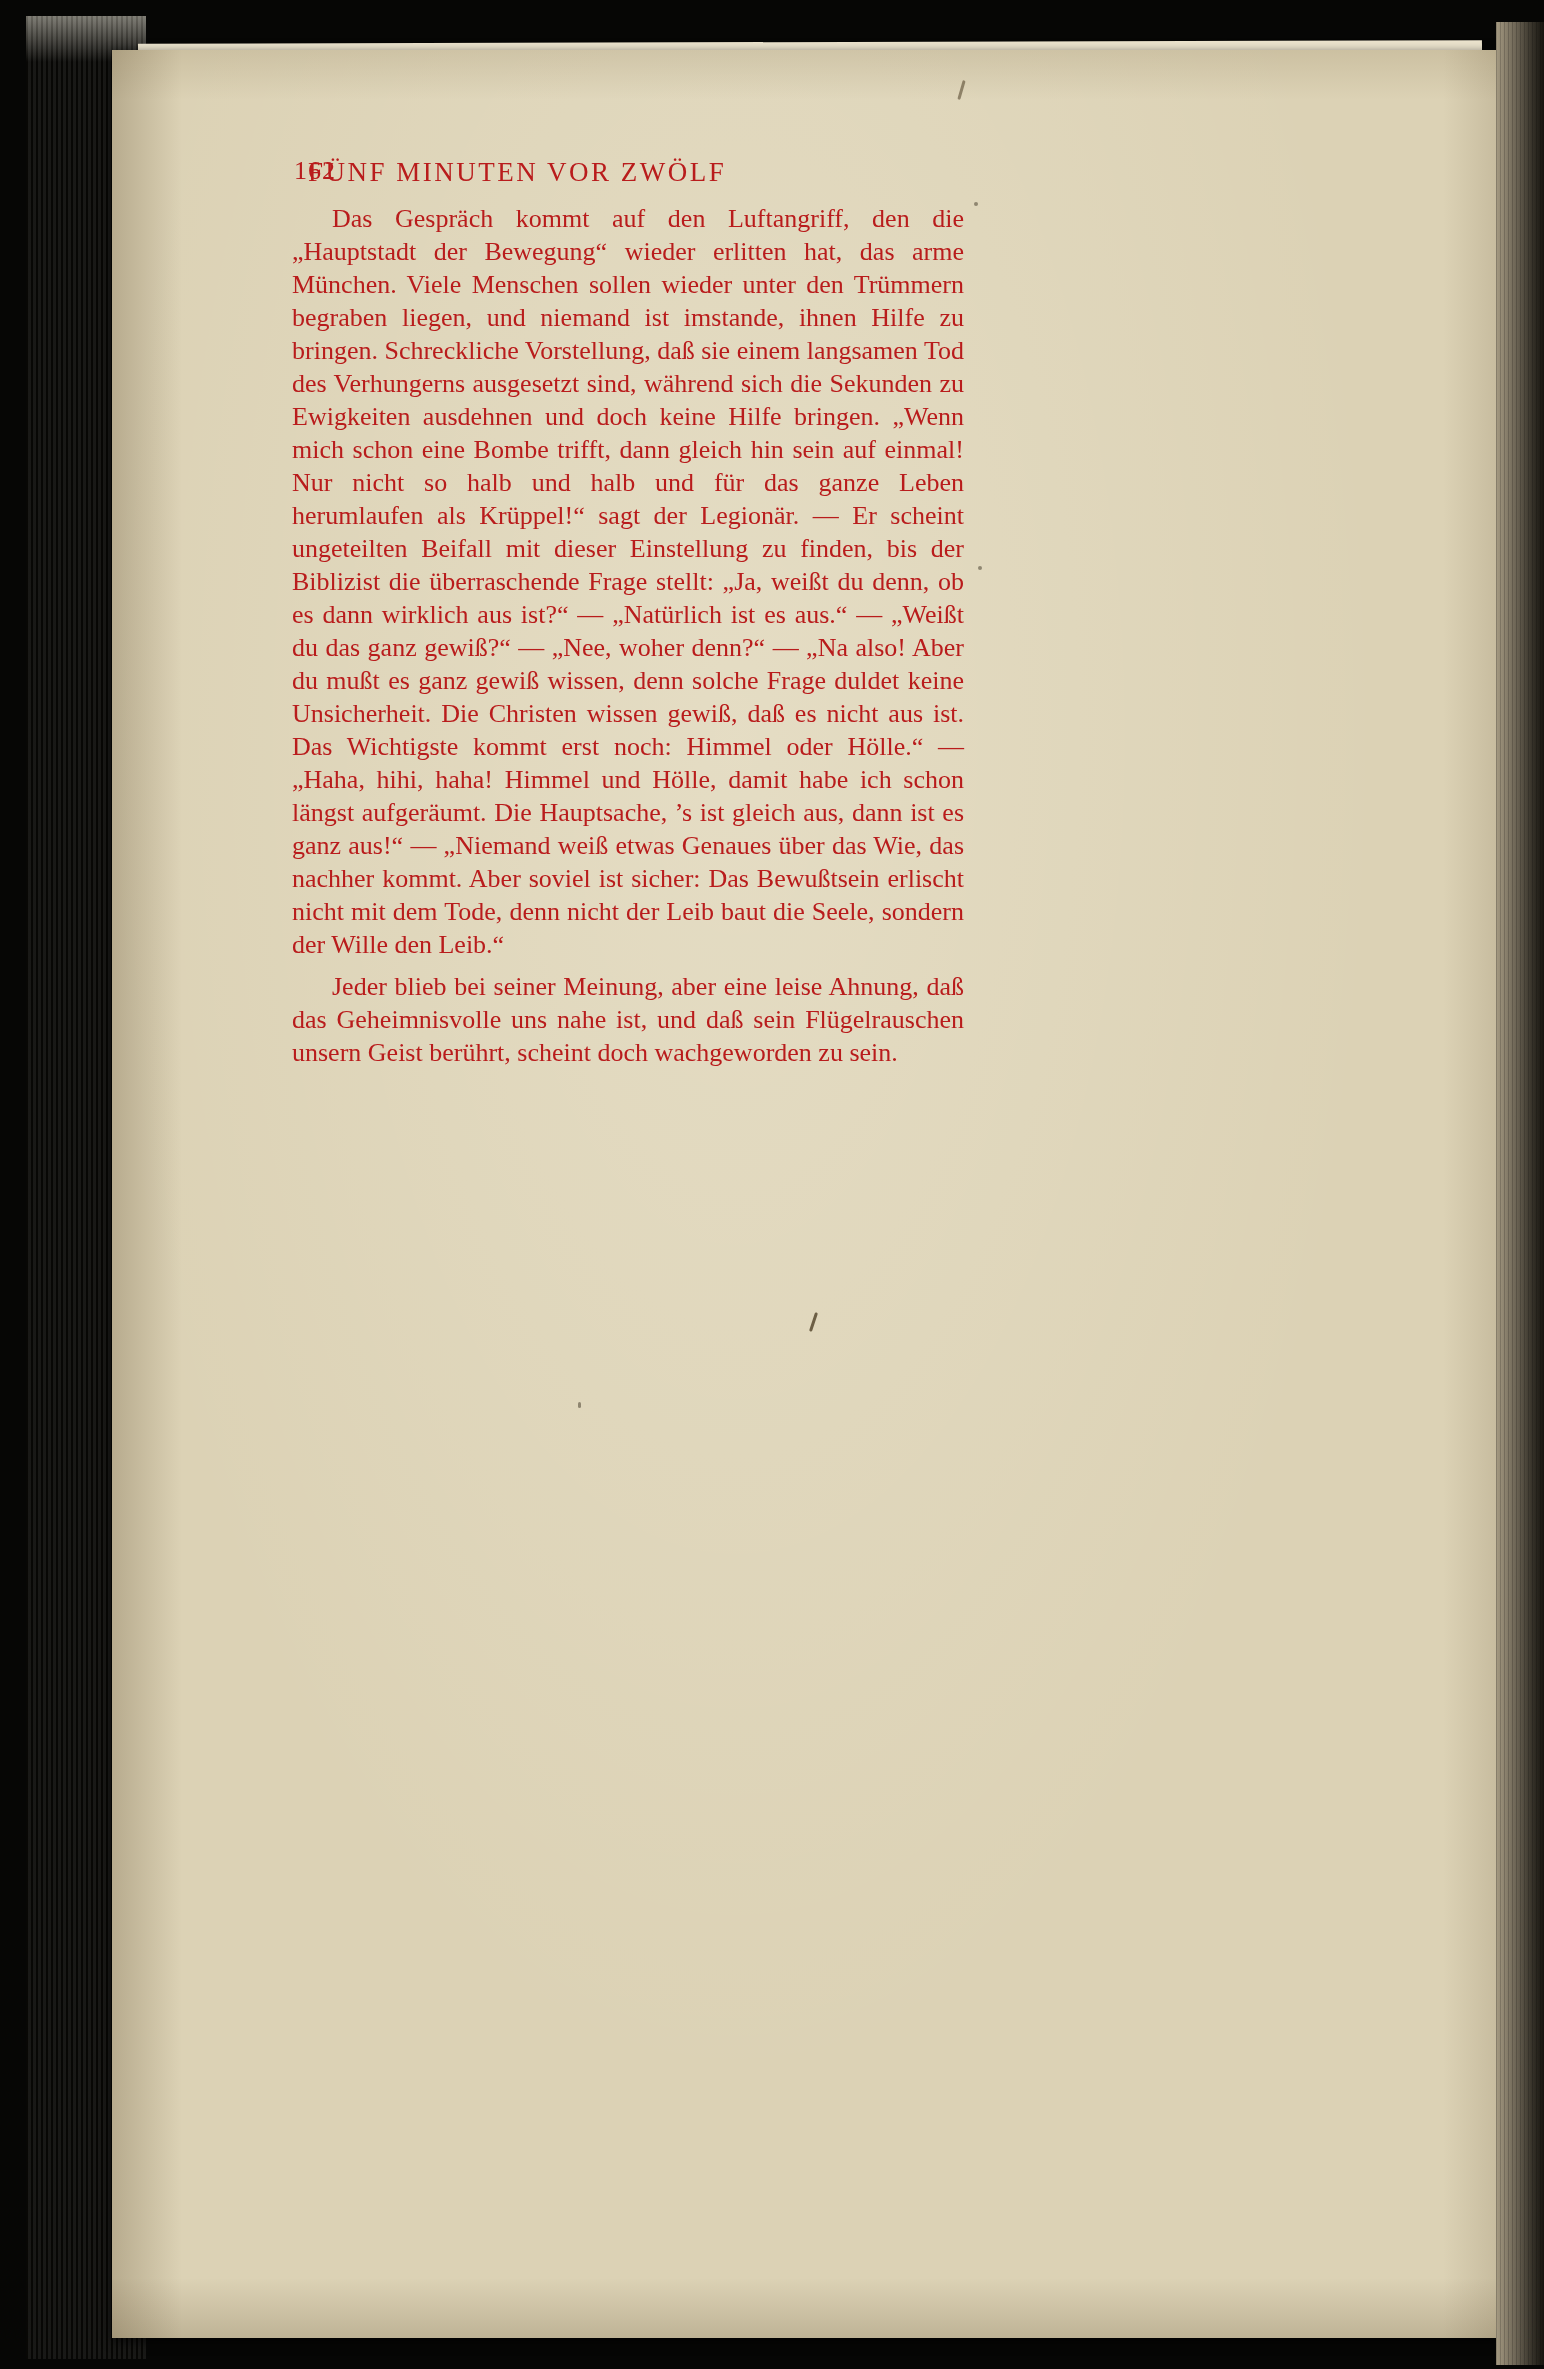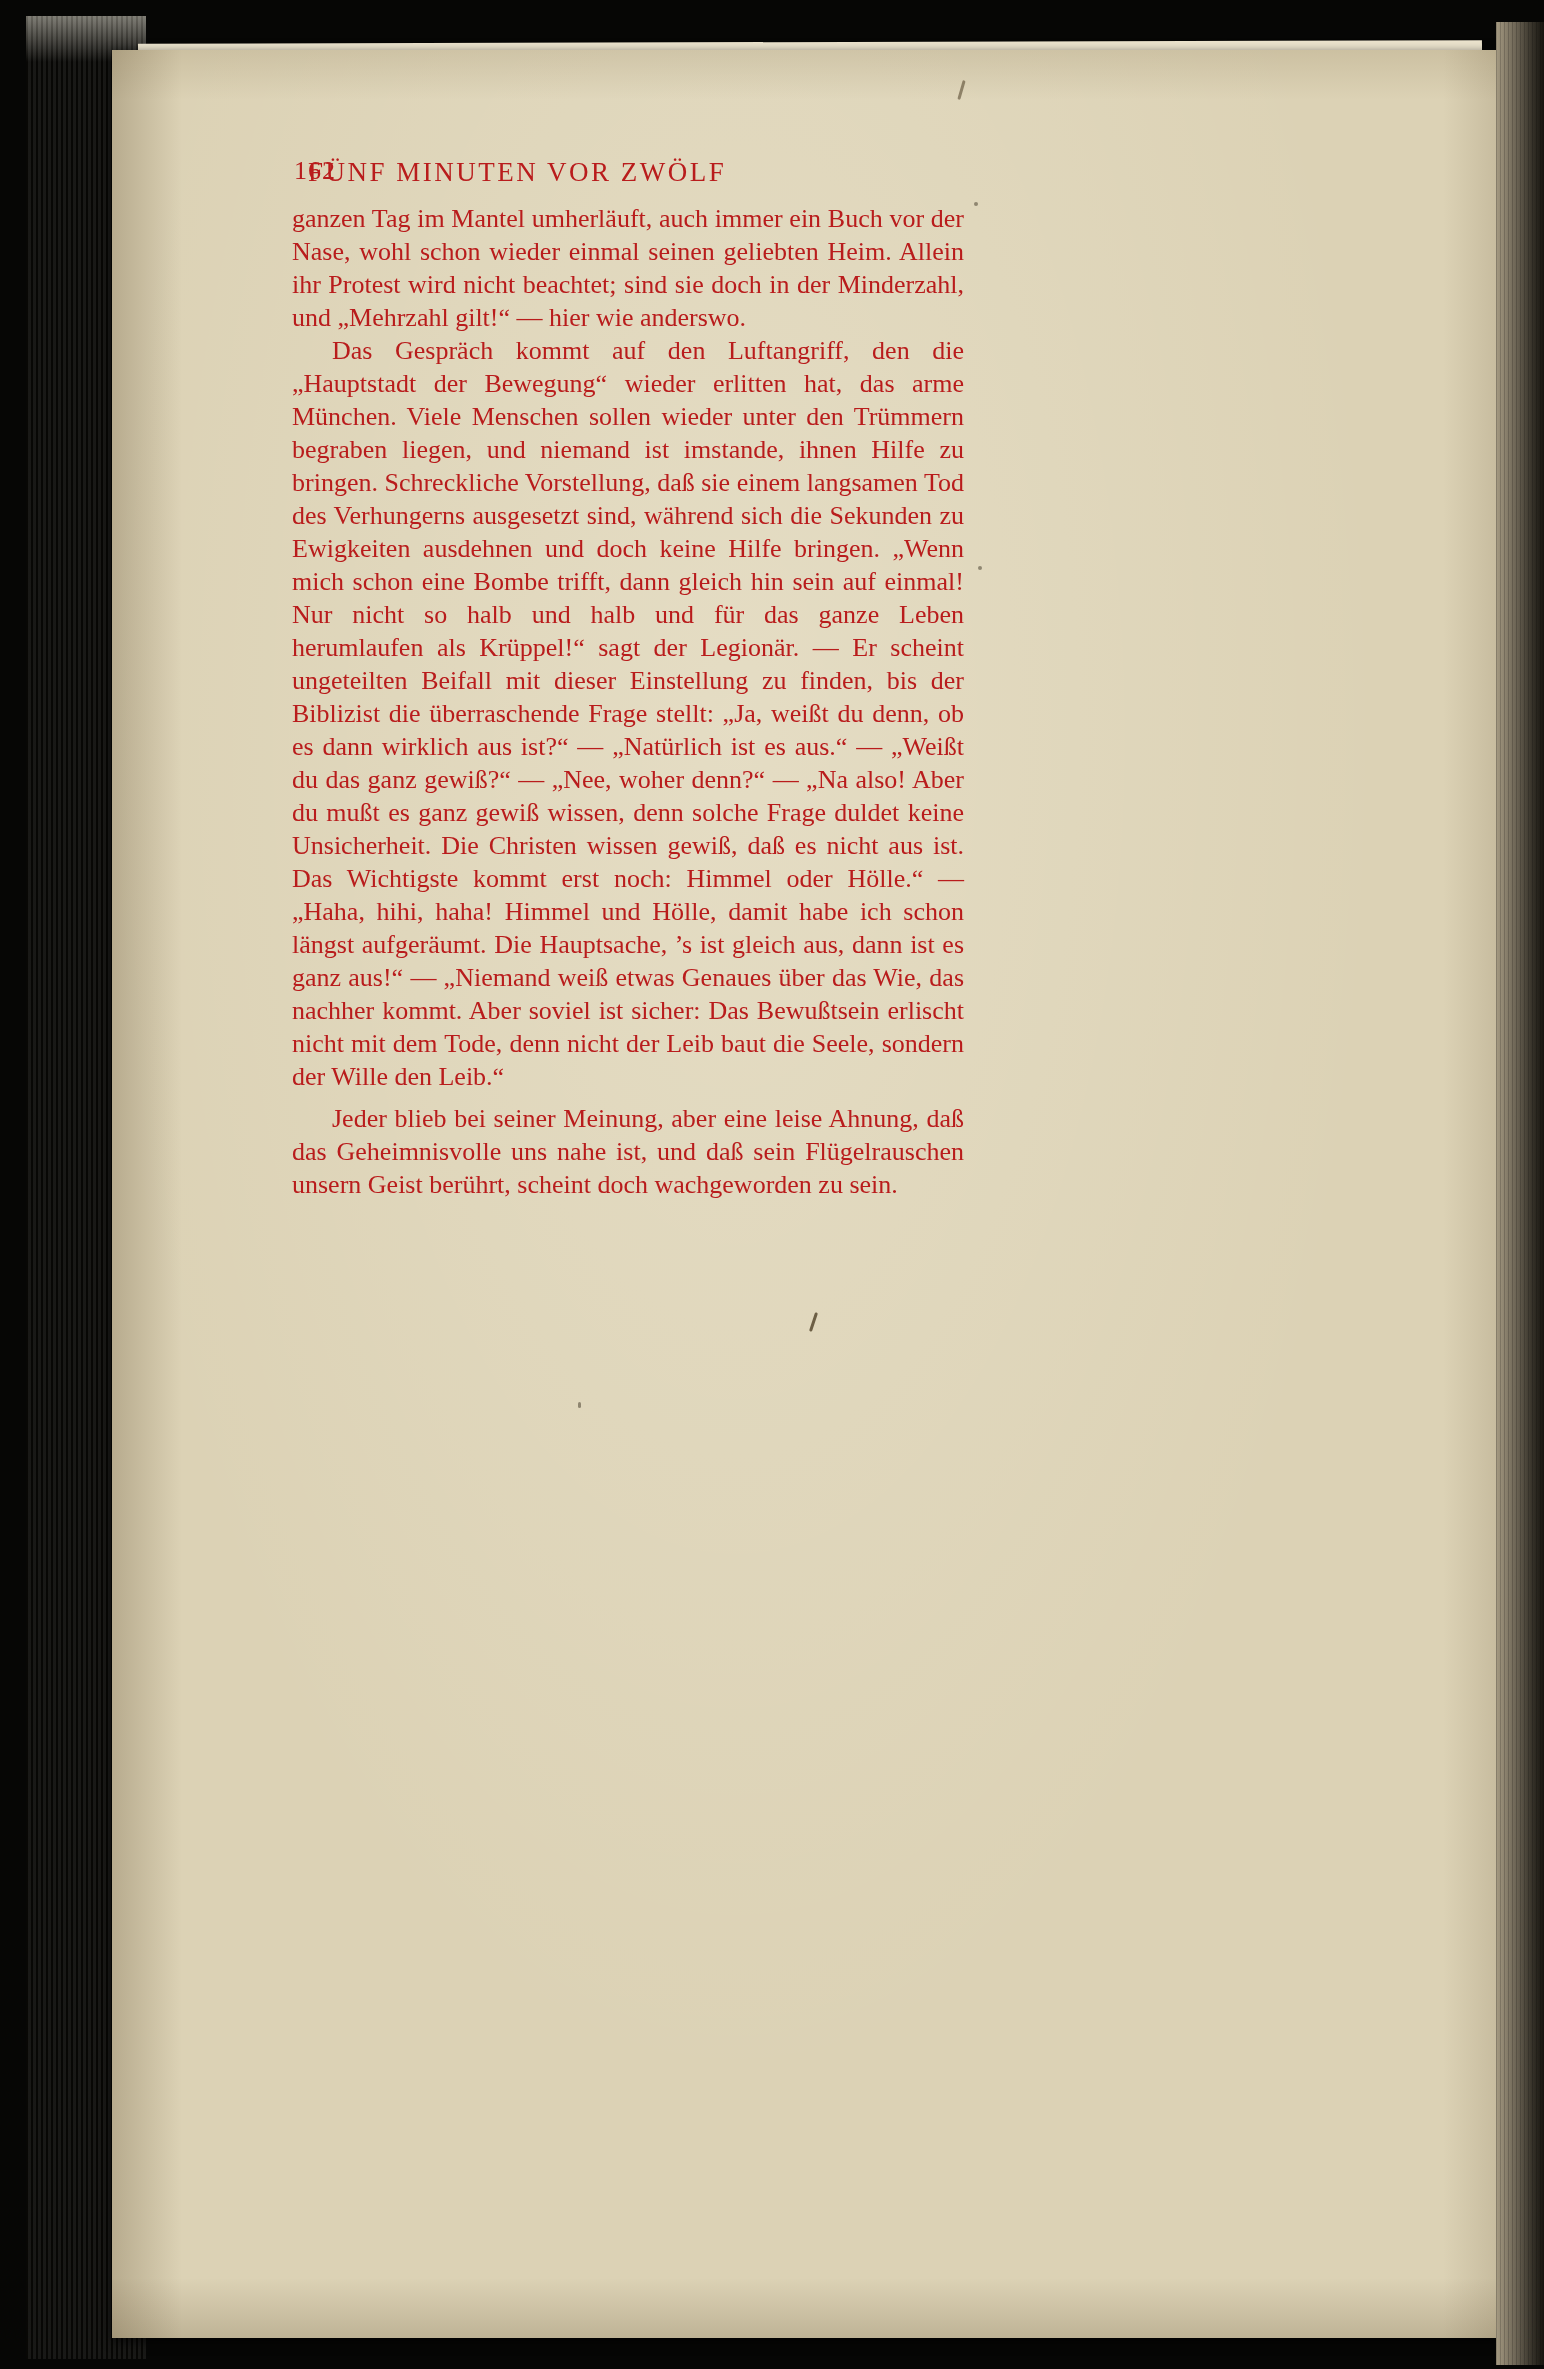--- a/index.html
+++ b/index.html
@@ -129,21 +129,20 @@
   <div class="page">
 
     <div class="text-block">
 
       <div class="page-header">
         <span class="page-number">162</span>
         <span class="running-head">FÜNF MINUTEN VOR ZWÖLF</span>
       </div>
 
       <div class="body-text">
-          <p class="para"><span>ganzen Tag im Mantel umherläuft, auch immer ein Buch vor der Nase, wohl schon wieder einmal seinen geliebten Heim. Allein ihr Protest wird nicht beachtet; sind sie doch in der Minderzahl, und „Mehrzahl gilt!“ — hier wie anderswo.</span></p>
           <p class="para indent"><span>Das Gespräch kommt auf den Luftangriff, den die „Hauptstadt der Bewegung“ wieder erlitten hat, das arme München. Viele Menschen sollen wieder unter den Trümmern begraben liegen, und niemand ist imstande, ihnen Hilfe zu bringen. Schreckliche Vorstellung, daß sie einem langsamen Tod des Verhungerns ausgesetzt sind, während sich die Sekunden zu Ewigkeiten ausdehnen und doch keine Hilfe bringen. „Wenn mich schon eine Bombe trifft, dann gleich hin sein auf </span><span class="it">ein</span><span>mal! Nur nicht so halb und halb und für das ganze Leben herumlaufen als Krüppel!“ sagt der Legionär. — Er scheint ungeteilten Beifall mit dieser Einstellung zu finden, bis der Biblizist die überraschende Frage stellt: „Ja, weißt du denn, ob es dann wirklich aus ist?“ — „Natürlich ist es aus.“ — „Weißt du das ganz gewiß?“ — „Nee, woher denn?“ — „Na also! Aber du mußt es </span><span class="it">ganz gewiß wissen,</span><span> denn solche Frage duldet keine Unsicherheit. Die Christen </span><span class="it">wissen gewiß,</span><span> daß es </span><span class="it">nicht</span><span> aus ist. Das Wichtigste kommt erst noch: Himmel oder Hölle.“ — „Haha, hihi, haha! Himmel und Hölle, damit habe ich schon längst aufgeräumt. Die Hauptsache, ’s ist </span><span class="it">gleich</span><span> aus, dann ist es </span><span class="it">ganz</span><span> aus!“ — „Niemand weiß etwas Genaues über das Wie, das nachher kommt. Aber soviel ist sicher: Das Bewußtsein erlischt nicht mit dem Tode, denn nicht der Leib baut die Seele, sondern der Wille den Leib.“</span></p>
           <p class="para indent spaced"><span>Jeder blieb bei seiner Meinung, aber eine leise Ahnung, daß das Geheimnisvolle uns nahe ist, und daß sein Flügelrauschen unsern Geist berührt, scheint doch wachgeworden zu sein.</span></p>
         </div>
 
     </div>
 
     <div class="artifact slash slash-top"></div>
     <div class="artifact slash slash-bottom"></div>
     <div class="artifact speck speck-1"></div>
     <div class="artifact speck speck-2"></div>

